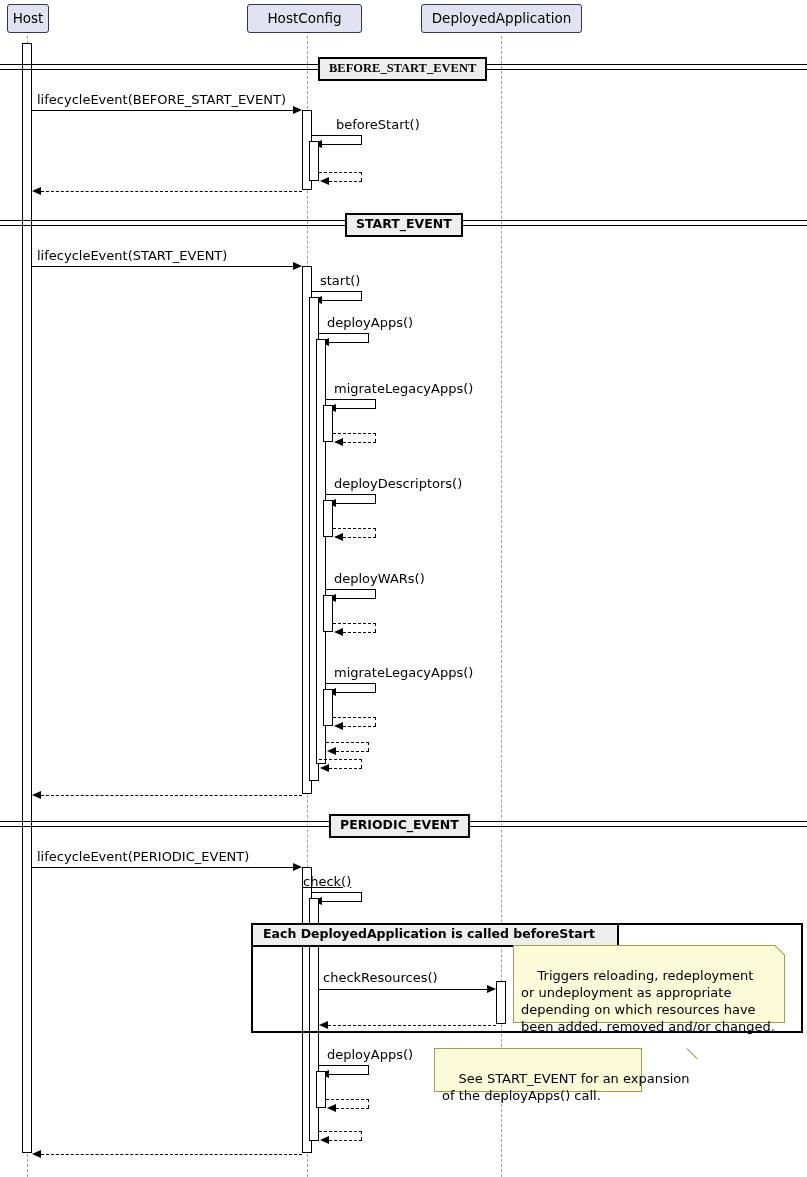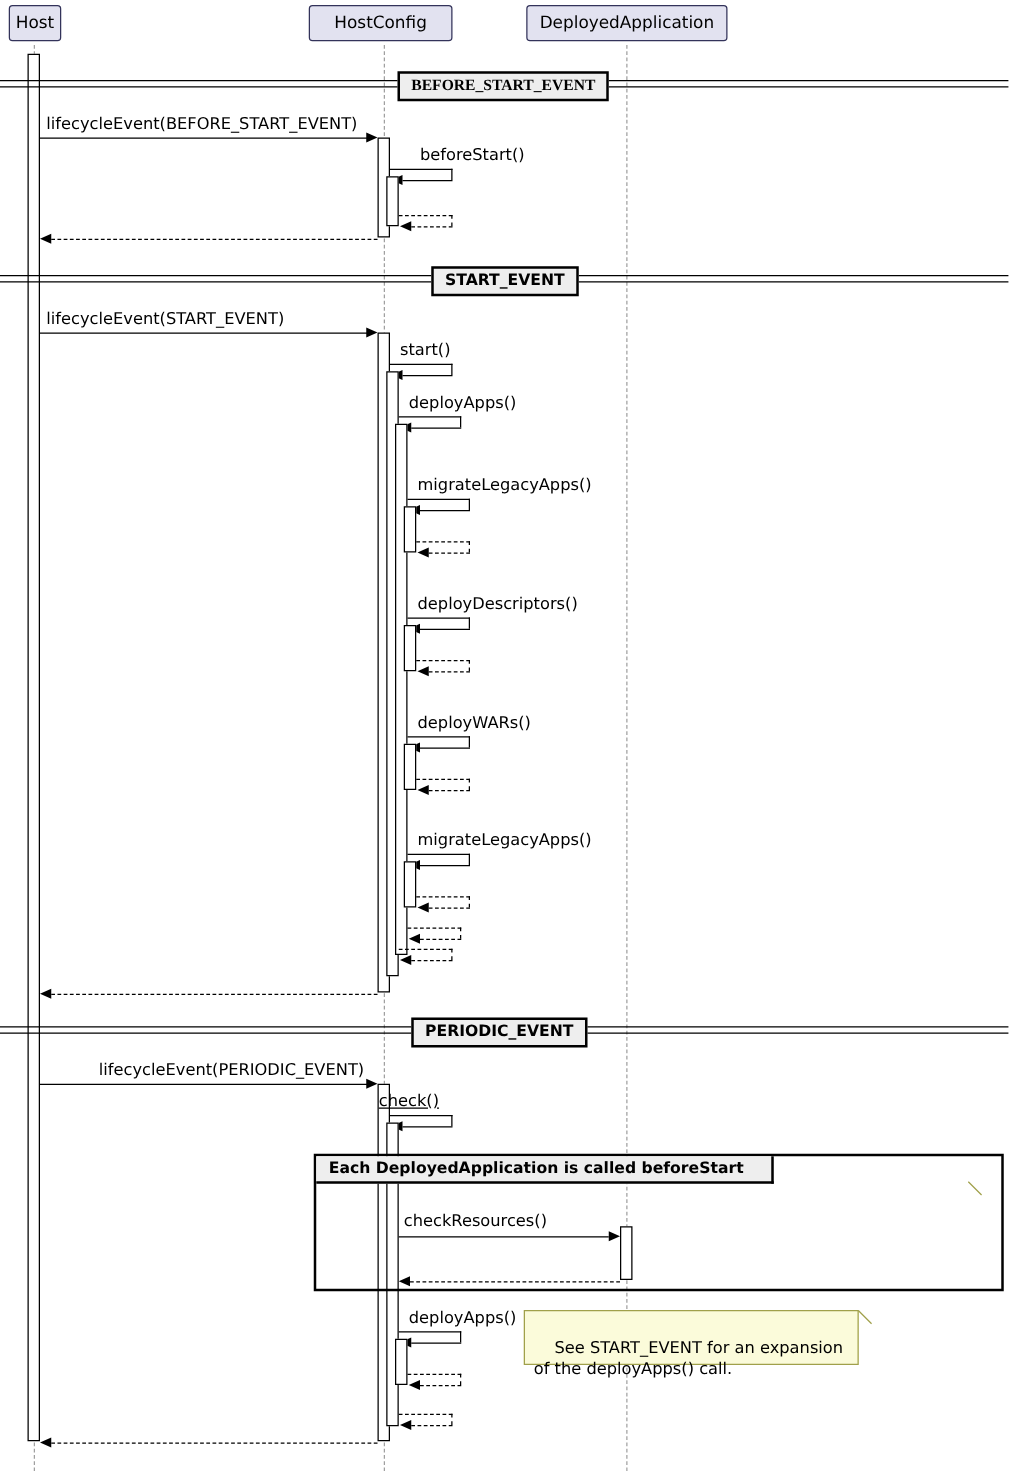--- a/index.html
+++ b/index.html
@@ -274,21 +274,21 @@
 
   <div class="msg-line dashed" style="left:41px;top:795px;width:261px;"></div>
   <div class="arrow-l" style="left:32px;top:790.5px;"></div>
 
   <div class="divider" style="top:821px;">
     <div class="dl a"></div>
     <div class="dl b"></div>
   </div>
   <div class="divider-label" style="left:329px;top:814px;">PERIODIC_EVENT</div>
 
-  <div class="msg-label" style="left:37px;top:850px;margin-left:42px;">lifecycleEvent(PERIODIC_EVENT)</div>
+  <div class="msg-label" style="left:37px;top:850px;">lifecycleEvent(PERIODIC_EVENT)</div>
   <div class="msg-line" style="left:32px;top:867px;width:266px;"></div>
   <div class="arrow-r" style="left:293px;top:862.5px;"></div>
 
   <div class="activation" style="left:302px;top:867px;height:286px;"></div>
 
   <div class="msg-label" style="left:303px;top:875px;text-decoration:underline;">check()</div>
   <div class="self-top" style="left:312px;top:892px;width:50px;"></div>
   <div class="self-right" style="left:361px;top:892px;height:9px;"></div>
   <div class="self-bot" style="left:322px;top:901px;width:40px;"></div>
   <div class="arrow-l" style="left:313px;top:896.5px;"></div>
@@ -302,32 +302,38 @@
 
   <div class="msg-label" style="left:323px;top:971px;">checkResources()</div>
   <div class="msg-line" style="left:319px;top:989px;width:168px;"></div>
   <div class="arrow-r" style="left:487px;top:984.5px;"></div>
 
   <div class="activation" style="left:496px;top:981px;height:43px;"></div>
 
   <div class="msg-line dashed" style="left:328px;top:1025px;width:168px;"></div>
   <div class="arrow-l" style="left:319px;top:1020.5px;"></div>
 
+  <div class="note" style="left:513px;top:945px;width:272px;height:78px;">
+    <span>Triggers reloading, redeployment
+or undeployment as appropriate
+depending on which resources have
+been added, removed and/or changed.</span>
+  </div>
   <div class="note-fold" style="left:775px;top:945px;"></div>
   <div class="note-fold-line" style="left:775px;top:945px;"></div>
 
   <div class="msg-label" style="left:327px;top:1048px;">deployApps()</div>
   <div class="self-top" style="left:319px;top:1065px;width:50px;"></div>
   <div class="self-right" style="left:368px;top:1065px;height:9px;"></div>
   <div class="self-bot" style="left:329px;top:1074px;width:40px;"></div>
   <div class="arrow-l" style="left:320px;top:1069.5px;"></div>
 
   <div class="activation" style="left:316px;top:1071px;height:37px;"></div>
 
-  <div class="note" style="left:419px;top:1048px;width:268px;height:44px;">
+  <div class="note" style="left:434px;top:1048px;width:208px;height:44px;">
     <span>See START_EVENT for an expansion
 of the deployApps() call.</span>
   </div>
   <div class="note-fold" style="left:687px;top:1048px;"></div>
   <div class="note-fold-line" style="left:687px;top:1048px;"></div>
 
   <div class="self-top dashed" style="left:326px;top:1099px;width:43px;"></div>
   <div class="self-right dashed" style="left:368px;top:1099px;height:9px;"></div>
   <div class="self-bot dashed" style="left:336px;top:1108px;width:33px;"></div>
   <div class="arrow-l" style="left:327px;top:1103.5px;"></div>

